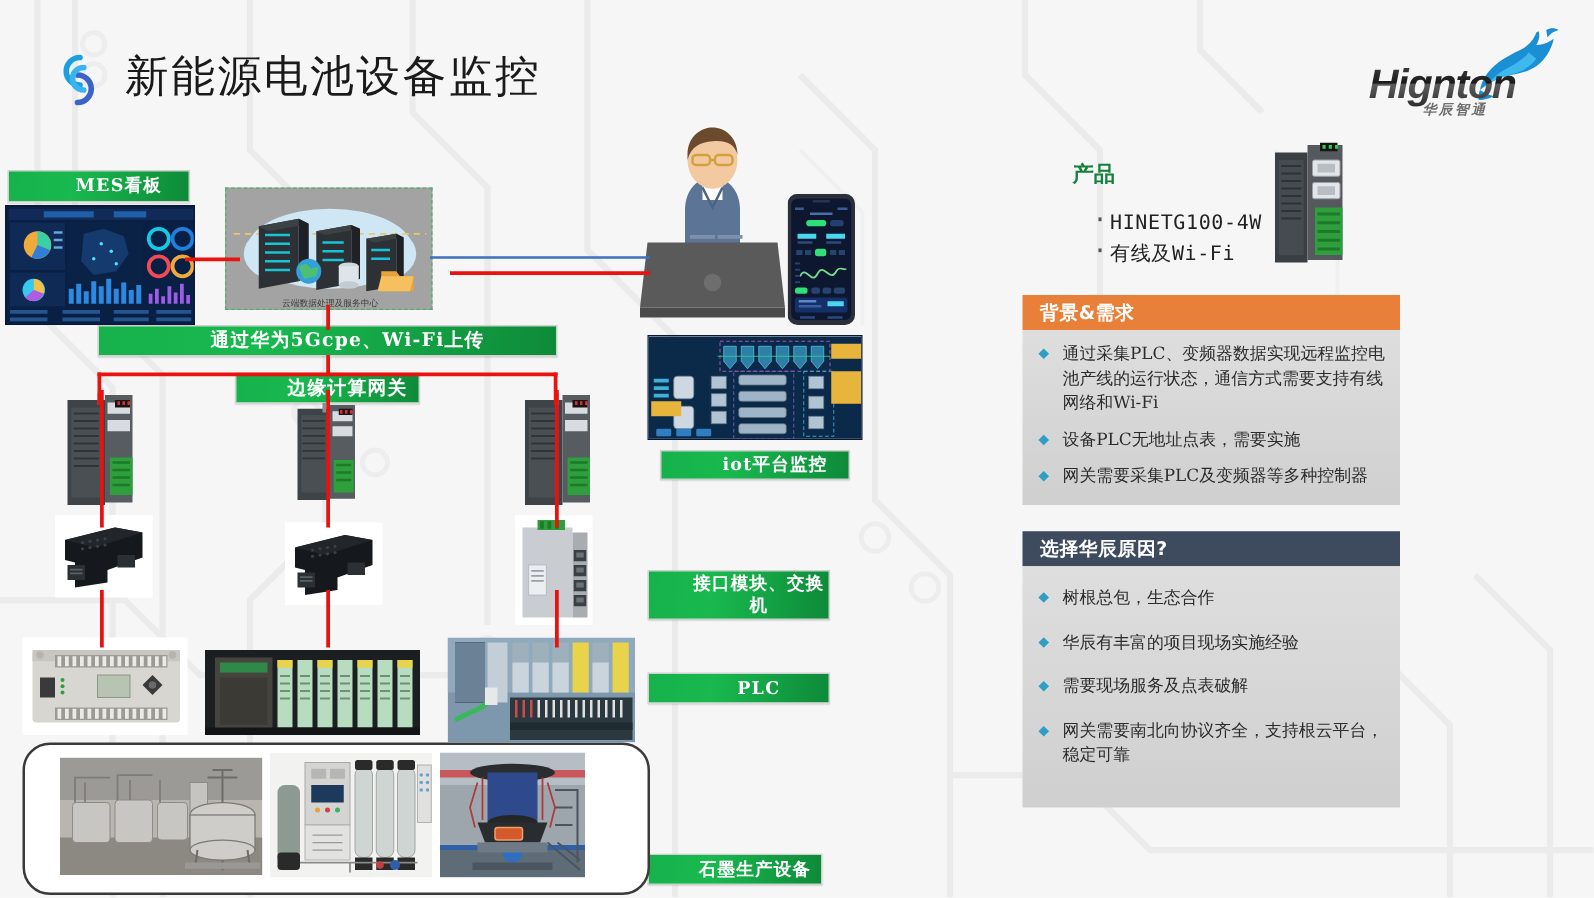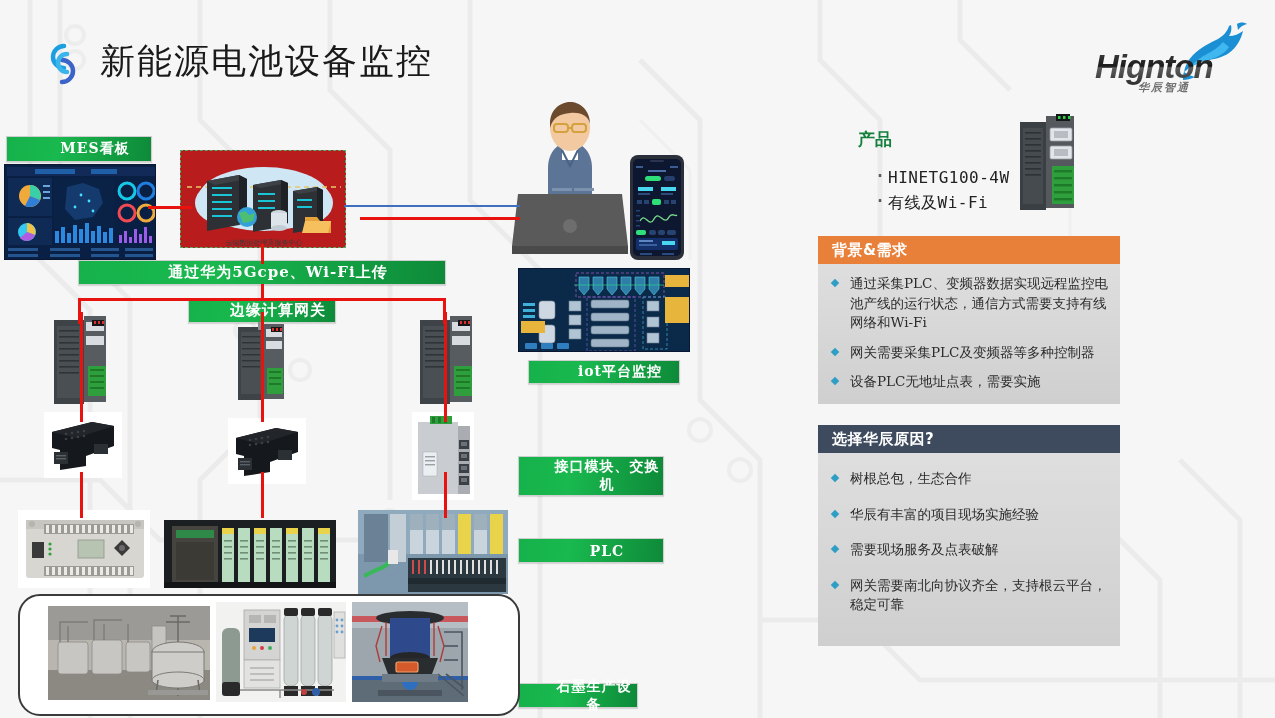--- a/index.html
+++ b/index.html
@@ -235,21 +235,21 @@
           <rect x="45" y="83" width="30" height="3"></rect>
             <rect x="45" y="89" width="30" height="3"></rect>
           <rect x="86" y="83" width="28" height="3"></rect>
             <rect x="86" y="89" width="28" height="3"></rect>
           <rect x="120" y="83" width="28" height="3"></rect>
             <rect x="120" y="89" width="28" height="3"></rect>
           </g>
       </svg>
     </div>
 
-    <div class="thumb" style="left:180px;top:38px;width:166px;height:98px;border:1px dashed #4fae6a;background:#b91c1c;">
+    <div class="thumb" style="left:180px;top:38px;width:166px;height:98px;border:1px dashed #4fae6a;background:#a3a3a3;">
       <svg viewBox="0 0 166 98" width="166" height="98">
         <ellipse cx="83" cy="48" rx="66" ry="32" fill="#cfe7f5"></ellipse>
         <ellipse cx="44" cy="52" rx="30" ry="22" fill="#cfe7f5"></ellipse>
         <ellipse cx="122" cy="52" rx="30" ry="22" fill="#cfe7f5"></ellipse>
         <line x1="6" y1="36" x2="160" y2="36" stroke="#e8c86a" stroke-width="1.4" stroke-dasharray="5,4"></line>
         <g>
           <polygon points="26,30 58,24 58,74 26,80" fill="#2d3135"></polygon>
           <polygon points="26,30 58,24 66,28 34,34" fill="#3c4146"></polygon>
           <polygon points="58,24 66,28 66,70 58,74" fill="#1e2125"></polygon>
           <g fill="#19c4d6">
@@ -421,21 +421,21 @@
     <div class="glabel" style="left:78px;top:148px;width:368px;height:25px;font-size:15px;">通过华为5Gcpe、Wi-Fi上传</div>
 
     <div class="glabel" style="left:188px;top:186px;width:148px;height:25px;font-size:15px;">边缘计算网关</div>
 
     <div class="glabel" style="left:528px;top:248px;width:152px;height:24px;font-size:14px;">iot平台监控</div>
 
     <div class="glabel" style="left:518px;top:344px;width:146px;height:40px;font-size:14px;">接口模块、交换机</div>
 
     <div class="glabel" style="left:518px;top:426px;width:146px;height:25px;font-size:14px;">PLC</div>
 
-    <div class="glabel" style="left:518px;top:571px;width:120px;height:25px;font-size:14px;">石墨生产设备</div>
+    <div class="glabel" style="left:518px;top:571px;width:140px;height:25px;font-size:14px;">石墨生产设备</div>
 
     <div class="ln" style="left:148px;top:94px;width:44px;height:3px;"></div>
     <div class="ln blue" style="left:344px;top:93px;width:176px;height:2px;"></div>
     <div class="ln" style="left:360px;top:105px;width:160px;height:3px;"></div>
     <div class="ln" style="left:261px;top:132px;width:3px;height:20px;"></div>
     <div class="ln" style="left:261px;top:172px;width:3px;height:16px;"></div>
 
     <div class="ln" style="left:78px;top:186px;width:368px;height:3px;"></div>
     <div class="ln" style="left:78px;top:186px;width:3px;height:26px;"></div>
     <div class="ln" style="left:443px;top:186px;width:3px;height:26px;"></div>
@@ -959,22 +959,22 @@
             <rect x="36" y="84" width="18" height="2.4"></rect>
         </g>
       </svg>
     </div>
 
     <div class="panel" style="top:116px;">
       <div class="panel-head orange">背景&amp;需求</div>
       <div class="panel-body" style="height:140px;">
         <ul>
           <li>通过采集PLC、变频器数据实现远程监控电池产线的运行状态，通信方式需要支持有线网络和Wi-Fi</li>
+          <li>设备PLC无地址点表，需要实施</li>
           <li>网关需要采集PLC及变频器等多种控制器</li>
-          <li>设备PLC无地址点表，需要实施</li>
         </ul>
       </div>
     </div>
 
     <div class="panel" style="top:305px;">
       <div class="panel-head navy">选择华辰原因?</div>
       <div class="panel-body spaced" style="height:193px;padding-top:16px;">
         <ul>
           <li>树根总包，生态合作</li>
           <li>华辰有丰富的项目现场实施经验</li>

